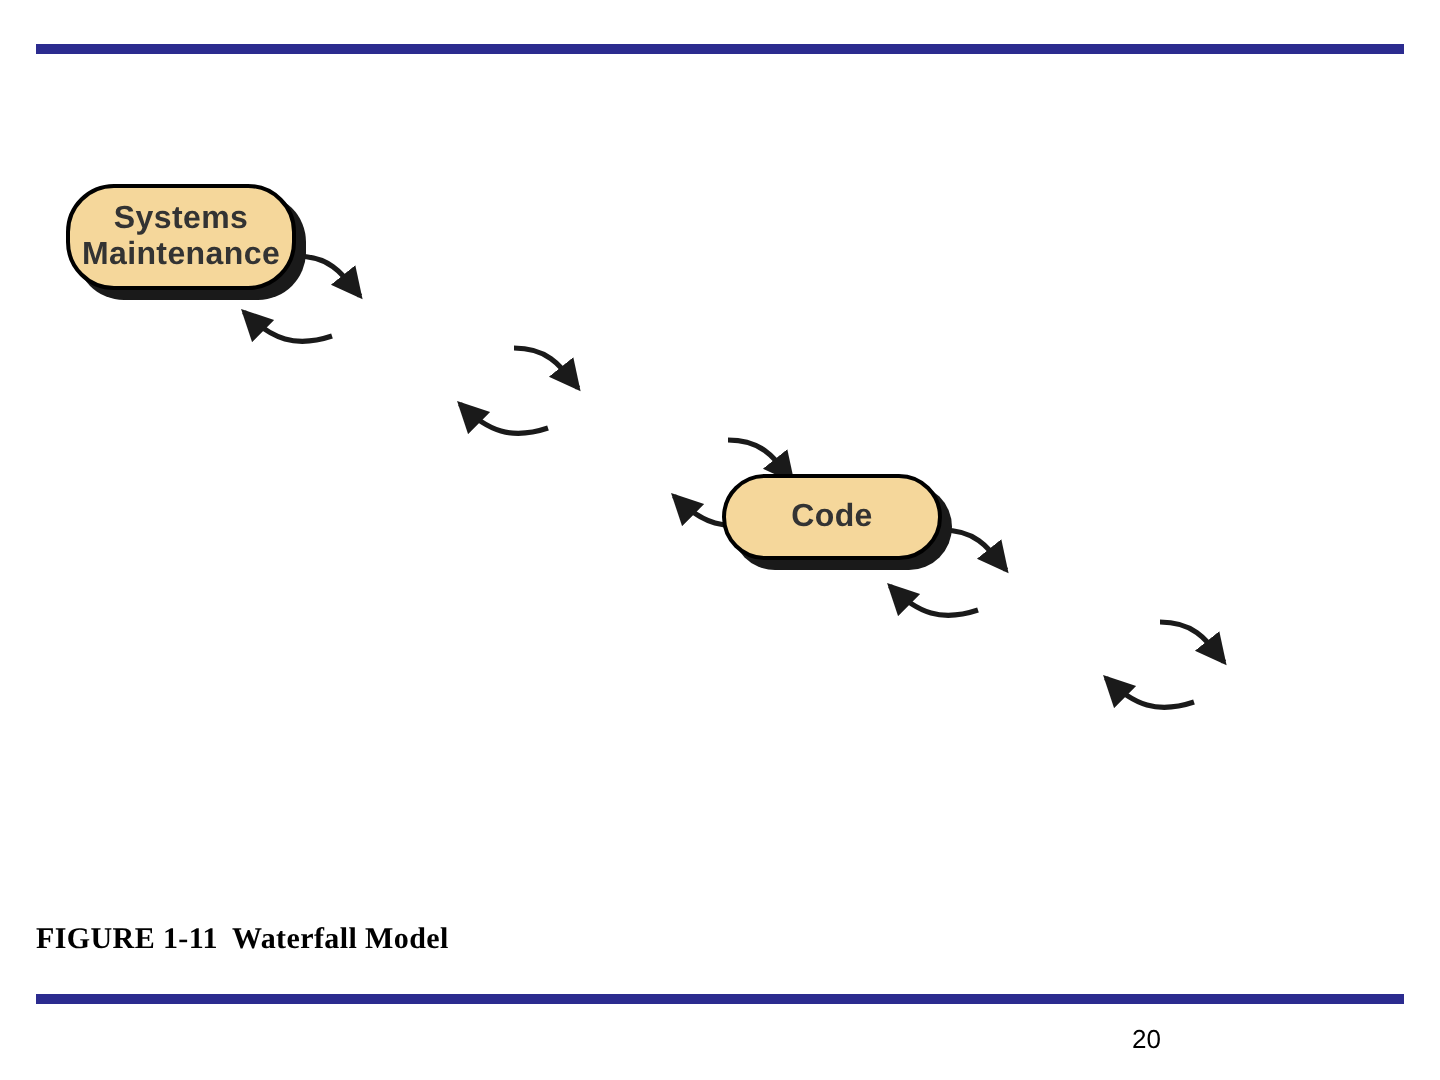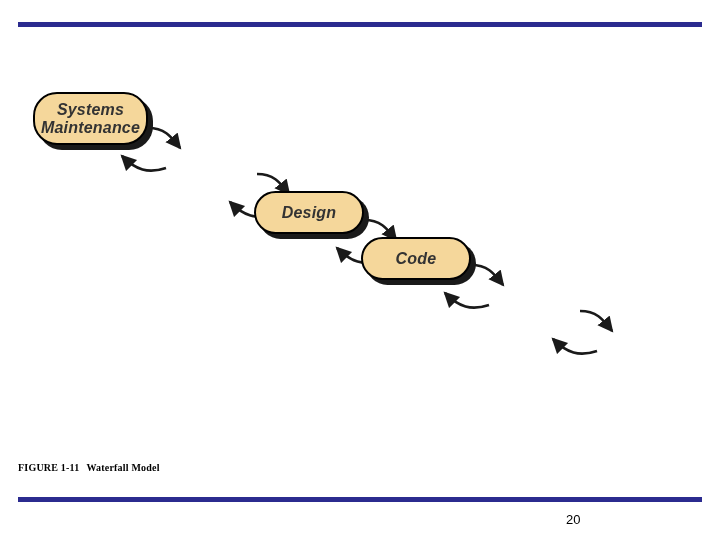--- a/index.html
+++ b/index.html
@@ -48,39 +48,38 @@
     box-shadow: 5px 5px 0 0 #1a1a1a;
     display: flex;
     align-items: center;
     justify-content: center;
     text-align: center;
     color: #333333;
     font-size: 16px;
     font-weight: bold;
     line-height: 1.12;
     letter-spacing: 0.2px;
-    font-style: italic;
   }
   .node span { display: block; padding: 0 6px; }
 
   #arrows {
     position: absolute;
     left: 0; top: 0;
     width: 720px;
     height: 360px;
     pointer-events: none;
   }
 
   
   #caption {
     position: absolute;
     left: 18px;
     top: 462px;
     font-family: "Liberation Serif", serif;
-    font-size: 10px;
+    font-size: 15px;
     font-weight: bold;
     color: #000000;
     letter-spacing: 0.2px;
   }
   #caption .fignum { font-family: "Liberation Serif", serif; }
   #caption .figtitle { margin-left: 7px; }
 
   #footer {
     position: absolute;
     left: 18px;
@@ -136,23 +135,20 @@
     </svg>
 
     <div class="node" style="left:33px; top:32px; width:115px; height:53px;">
       <span>
           <span>Systems</span>
           <span>Maintenance</span>
         </span>
     </div>
 
 
-    <div class="node" style="left:254px; top:131px; width:110px; height:43px;">
-      <span>Design</span>
-    </div>
 
     <div class="node" style="left:361px; top:177px; width:110px; height:43px;">
       <span>Code</span>
     </div>
 
 
 
   </div>
 
   <div id="caption">

